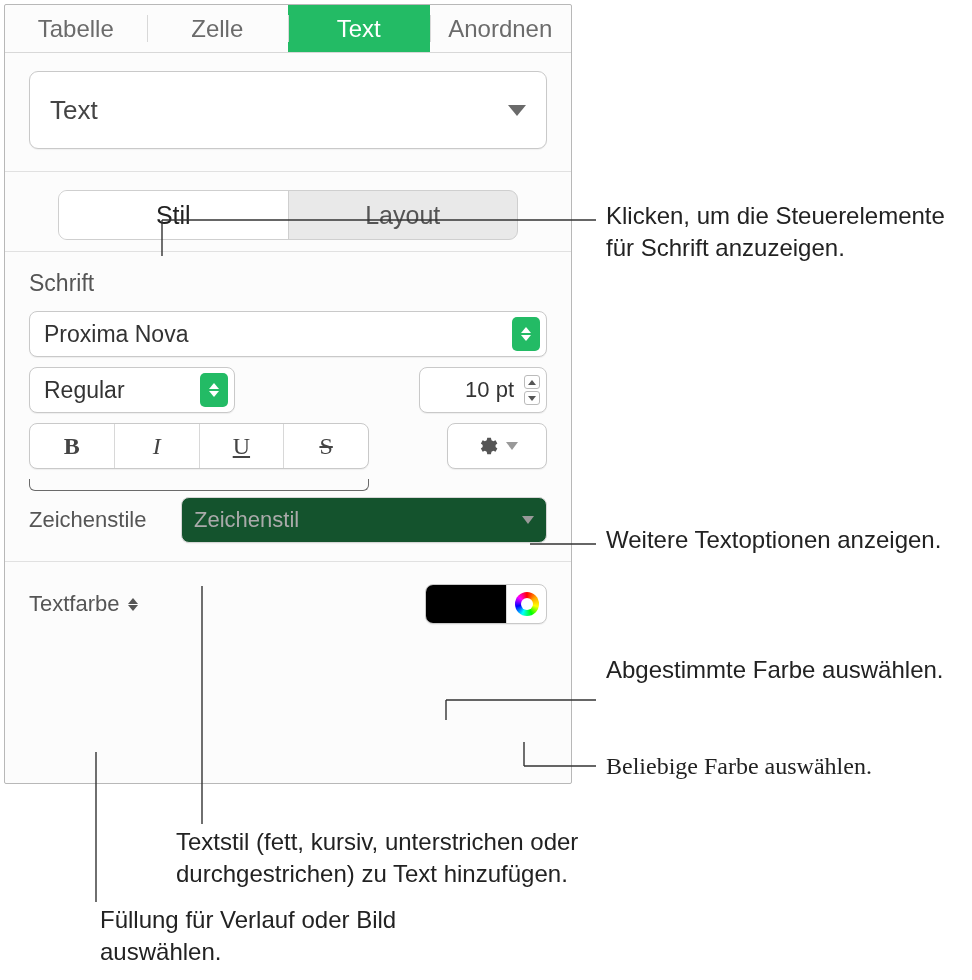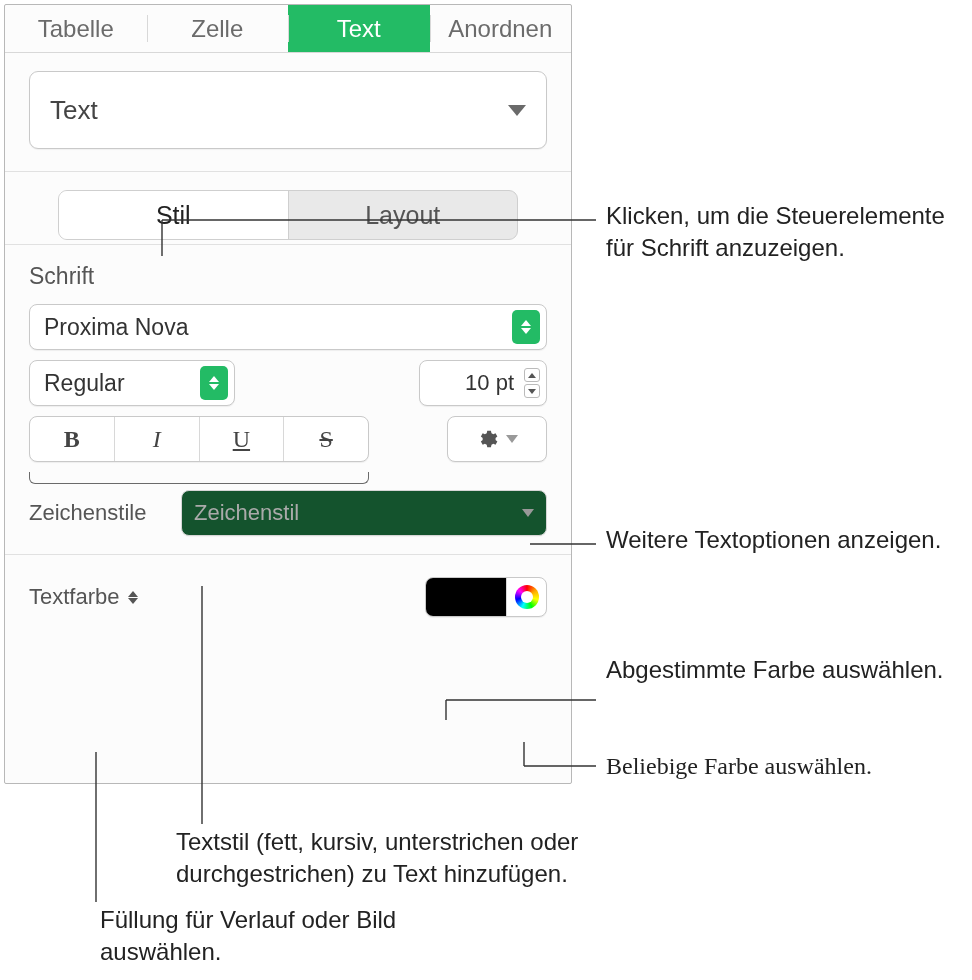--- a/index.html
+++ b/index.html
@@ -74,21 +74,21 @@
   .chev-down {
     width: 0; height: 0;
     border-left: 9px solid transparent;
     border-right: 9px solid transparent;
     border-top: 11px solid #6a6a6a;
   }
 
   .hr { height:1px; background:#e1e1e1; margin: 0 -24px 18px -24px; }
 
   
-  .segwrap { display:flex; justify-content:center; margin-bottom: 4px; align-items: center;}
+  .segwrap { display:flex; justify-content:center; margin-bottom: 11px; align-items: center;}
   .segmented {
     display:flex;
     width: 460px;
     height: 50px;
     border-radius: 9px;
     background: #e9e9e9;
     border: 1px solid #cfcfcf;
     overflow: hidden;
   }
   .seg {

